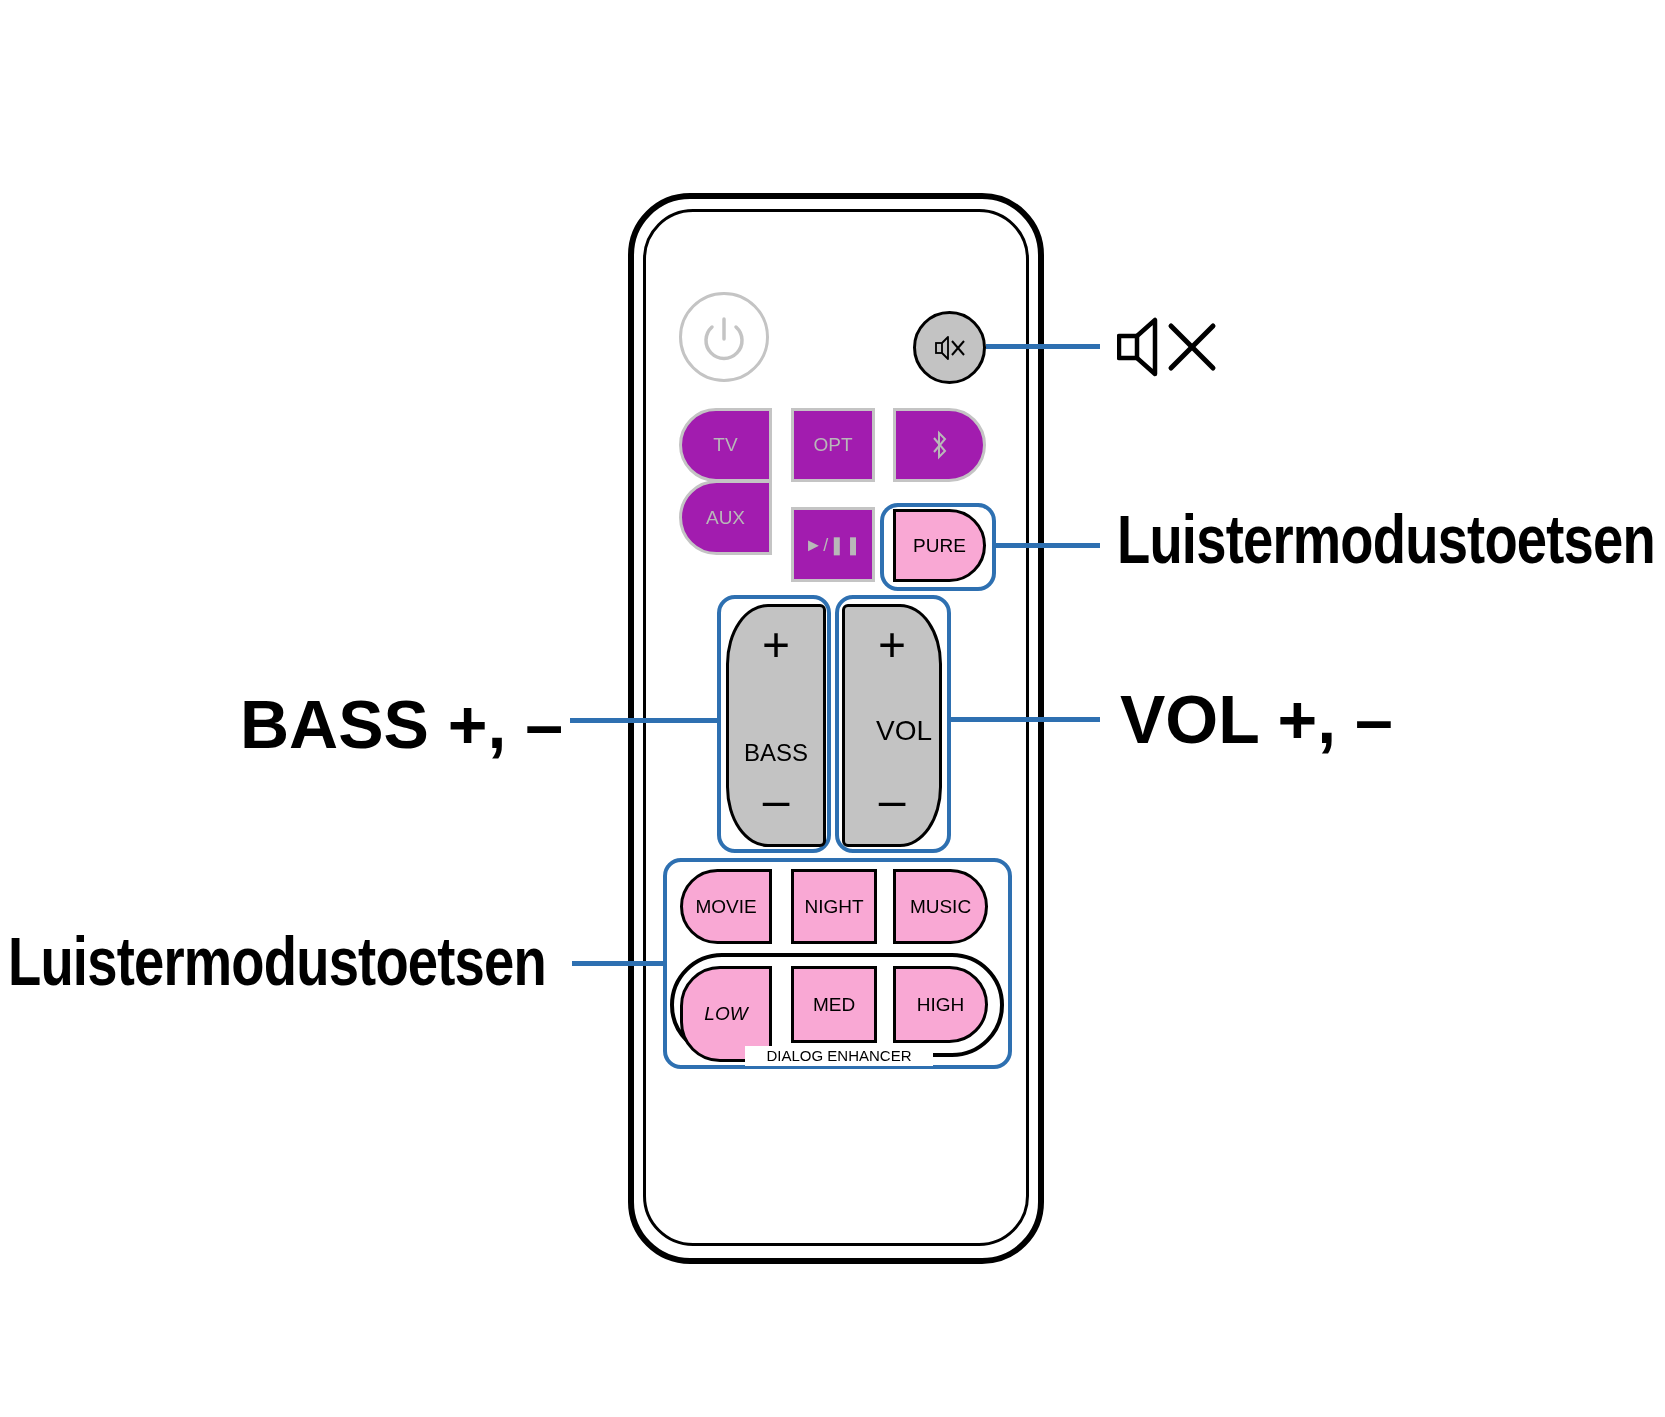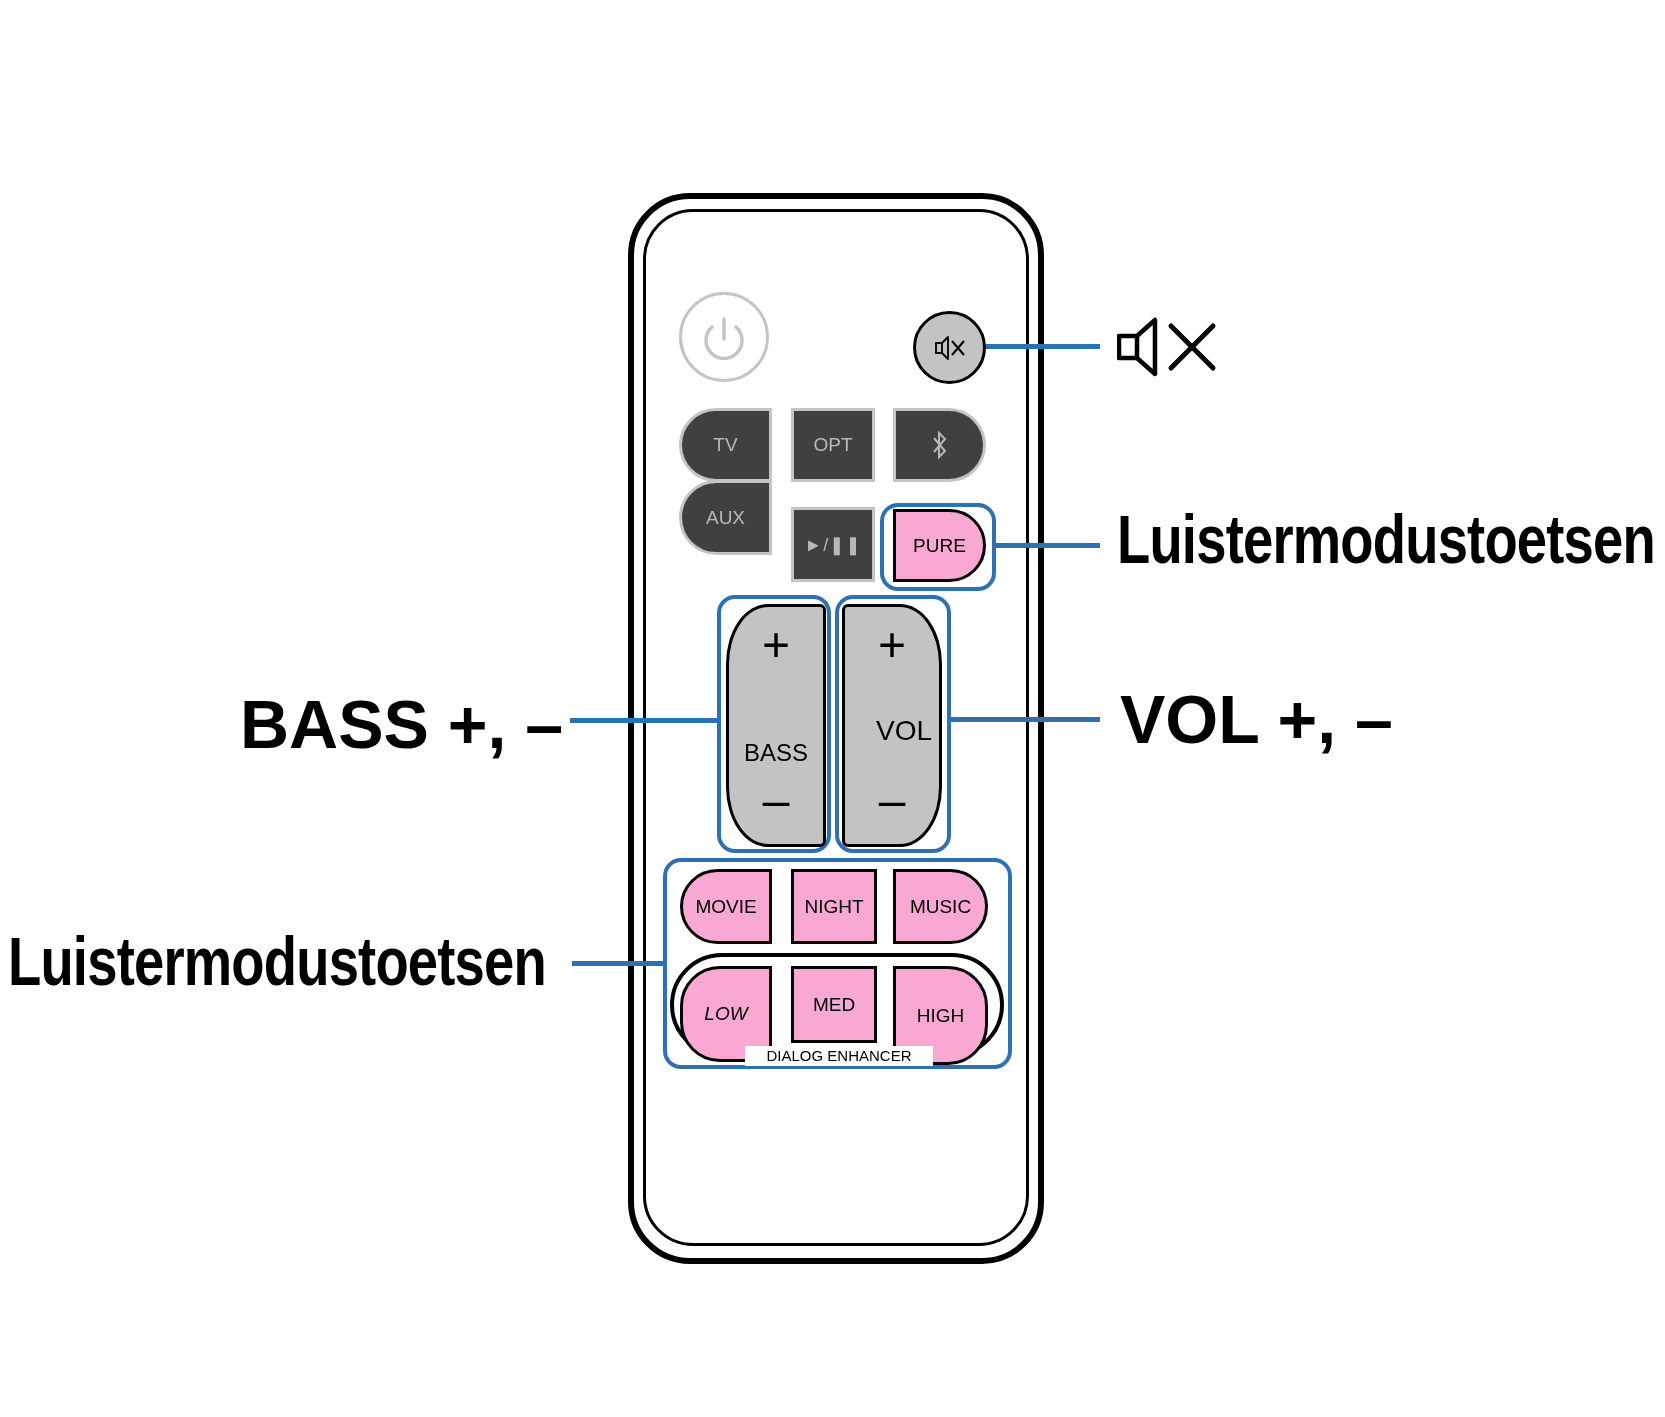--- a/index.html
+++ b/index.html
@@ -1,20 +1,20 @@
 <!DOCTYPE html>
 <html><head>
 <meta charset="utf-8">
 <style>
   html, body { margin:0; padding:0; background:#ffffff; }
   body { width:1665px; height:1417px; position:relative; overflow:hidden; font-family:"Liberation Sans", sans-serif; }
   .abs { position:absolute; }
   .remote-outer { left:628px; top:193px; width:404px; height:1059px; border:6px solid #000; border-radius:62px; box-sizing:content-box; }
   .remote-inner { left:643px; top:209px; width:380px; height:1031px; border:3px solid #000; border-radius:50px; }
-  .btn-dim { border:3px solid #c4c4c4; background:#404040; color:#b8b8b8; display:flex; align-items:center; justify-content:center; font-size:19px; box-sizing:border-box; }
+  .btn-dim { border:3px solid #c4c4c4; background:#a21caf; color:#b8b8b8; display:flex; align-items:center; justify-content:center; font-size:19px; box-sizing:border-box; }
   .btn-act { border:3px solid #000; background:#f9a8d4; color:#000; display:flex; align-items:center; justify-content:center; font-size:19px; box-sizing:border-box; }
   .rl { border-radius:40px 0 0 40px; }
   .rr { border-radius:0 40px 40px 0; }
   .hl { border:4px solid #2e70b1; border-radius:18px; box-sizing:border-box; }
   .leader { background:#2e70b1; height:5px; }
   .callout { font-weight:bold; color:#000; white-space:nowrap; line-height:1; }
 </style>
 </head>
 <body>
 
@@ -99,19 +99,19 @@
     <span>MUSIC</span>
   </div>
 
 <div class="abs" style="left:670px;top:953px;width:334px;height:104px;border:4px solid #000;border-radius:52px;box-sizing:border-box;"></div>
 <div class="abs btn-act rl" style="left:680px;top:966px;width:92px;height:96px;font-style:italic;">
     <span>LOW</span>
   </div>
 <div class="abs btn-act" style="left:791px;top:966px;width:86px;height:77px;">
     <span>MED</span>
   </div>
-<div class="abs btn-act rr" style="left:893px;top:966px;width:95px;height:99px;">
+<div class="abs btn-act rr" style="left:893px;top:966px;width:95px;height:77px;">
     <span>HIGH</span>
   </div>
 <div class="abs" style="left:745px;top:1046px;width:188px;height:20px;background:#fff;text-align:center;font-size:15px;line-height:20px;overflow:hidden;">DIALOG ENHANCER</div>
 
 <div class="abs leader" style="left:572px;top:961px;width:93px;"></div>
 <div class="abs callout" style="left:8px;top:927px;font-size:68px;letter-spacing:-1px;transform:scaleX(0.80);transform-origin:left top;">Luistermodustoetsen</div>
 
 </body></html>

